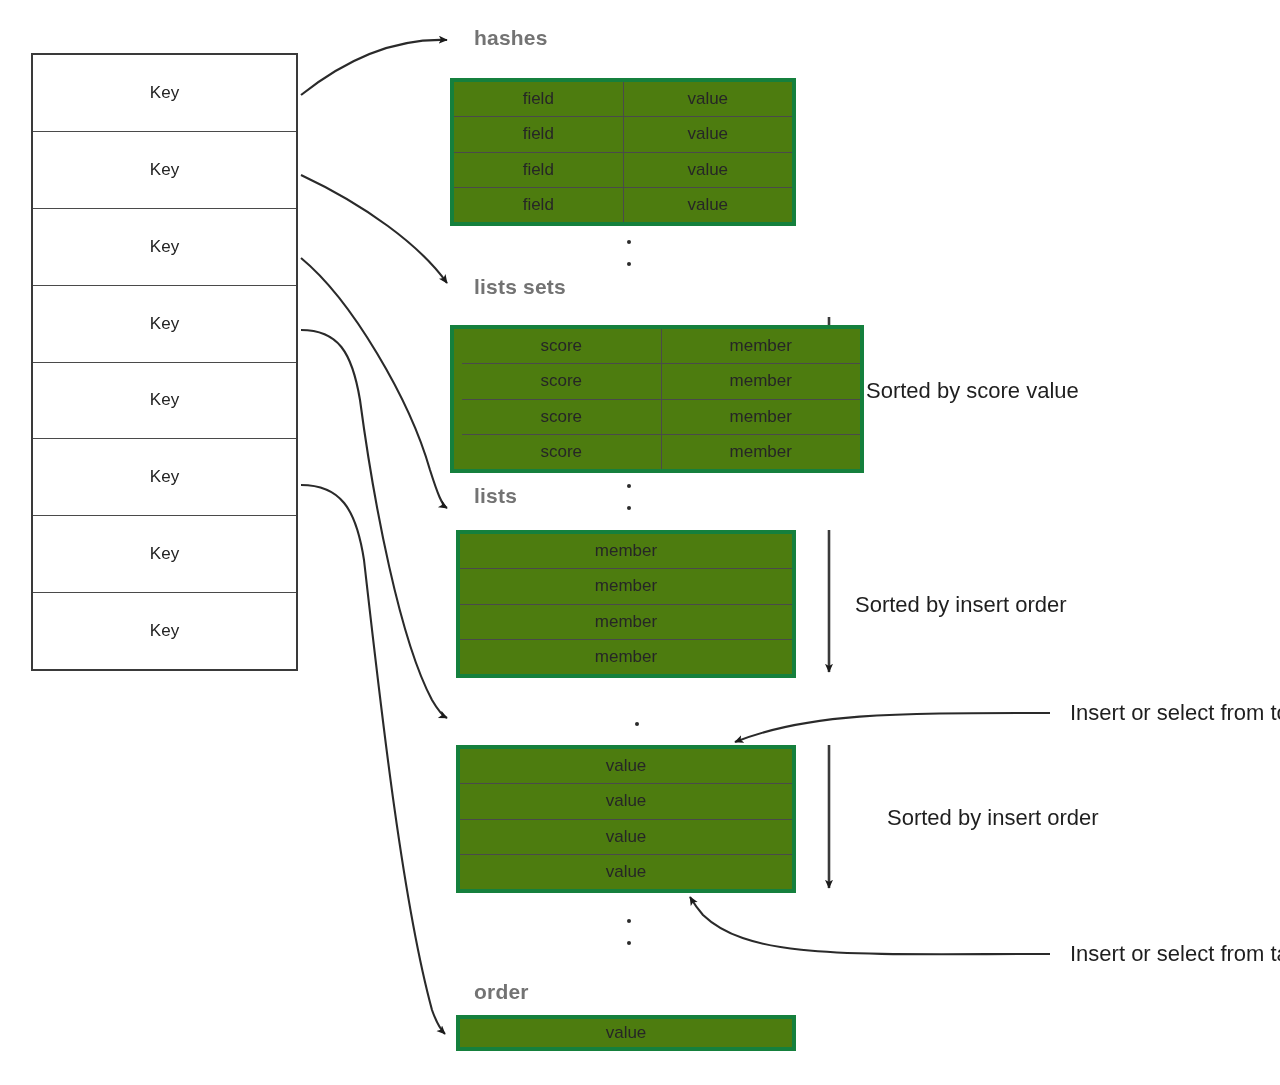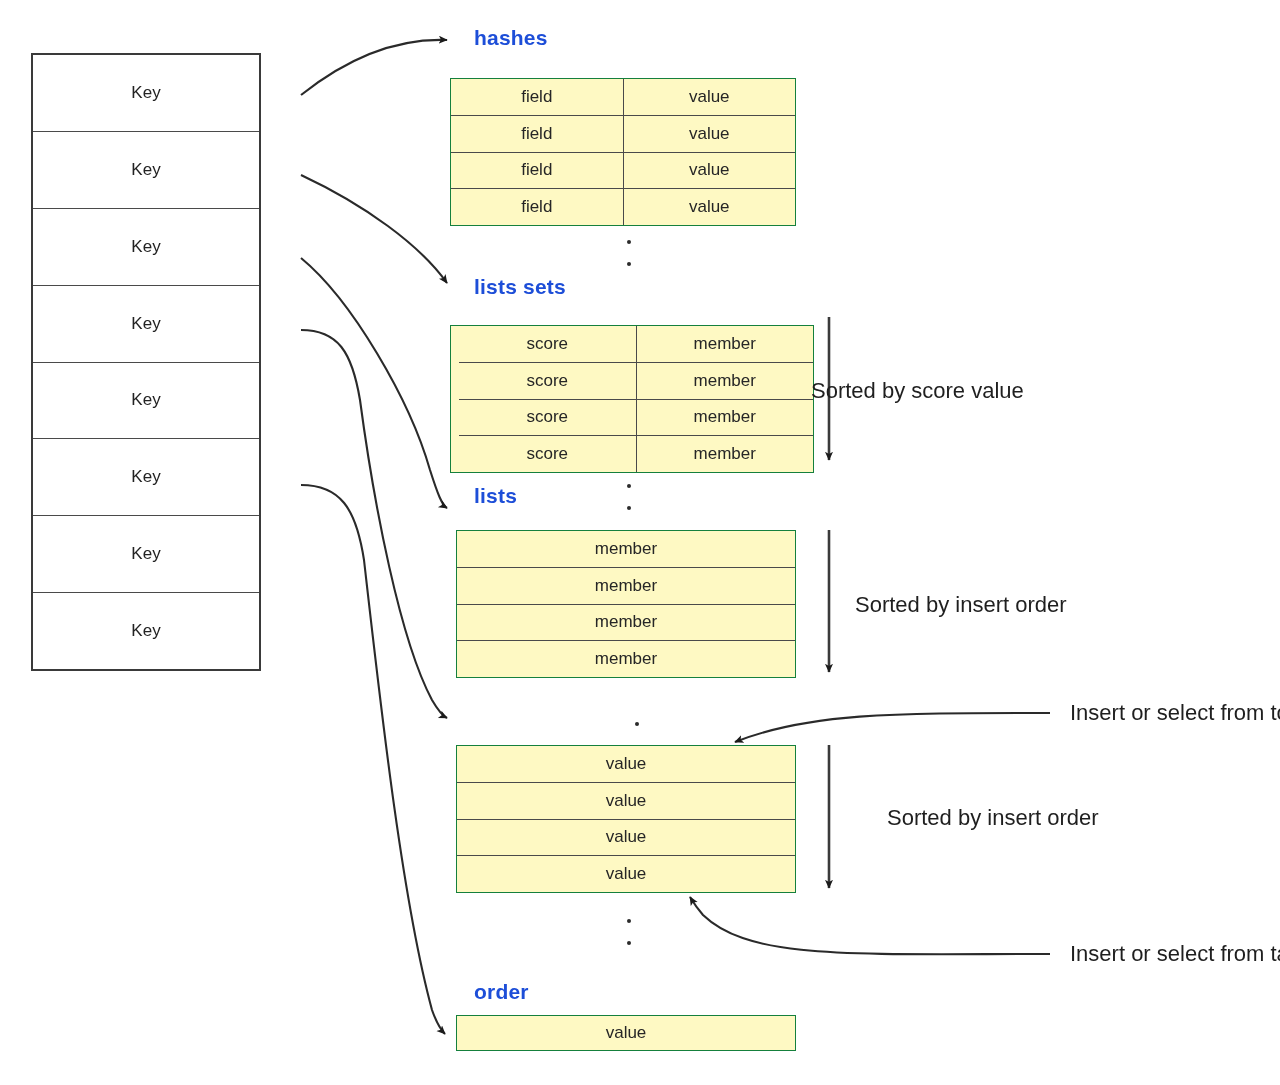--- a/index.html
+++ b/index.html
@@ -26,21 +26,21 @@
     width: 1280px;
     height: 1085px;
     pointer-events: none;
   }
 
   
   .key-column {
     position: absolute;
     left: 31px;
     top: 53px;
-    width: 230px;
+    width: 267px;
     height: 618px;
     border: 2px solid #3a3a3a;
     box-sizing: border-box;
     display: flex;
     flex-direction: column;
     background: #fff;
   }
   .key-cell {
     flex: 1 1 0;
     display: flex;
@@ -52,29 +52,29 @@
     box-sizing: border-box;
     background: #fff;
   }
   .key-cell:last-child { border-bottom: none; }
 
   
   .type-label {
     position: absolute;
     font-size: 21px;
     font-weight: bold;
-    color: #1d4ed8;
+    color: #737373;
     letter-spacing: 0.2px;
     white-space: nowrap;
   }
   .dtable {
     position: absolute;
-    border: 1px solid #15803d;
-    box-sizing: border-box;
-    background: #fef9c3;
+    border: 4px solid #15803d;
+    box-sizing: border-box;
+    background: #4d7c0f;
     display: flex;
     flex-direction: column;
   }
   .drow {
     flex: 1 1 0;
     display: flex;
     border-bottom: 1.6px solid #4a4a4a;
     box-sizing: border-box;
   }
   .drow:last-child { border-bottom: none; }
@@ -182,40 +182,40 @@
     </div>
   </div>
 
   <div class="vdots" style="left:622px; top:240px;">
     <i></i>
       <i></i>
   </div>
 
   <div class="type-label" style="left:474px; top:275px;">lists sets</div>
 
-  <div class="dtable" style="left:450px; top:325px; width:364px; height:148px;padding-left:8px;">
-    <div class="drow">
-      <div class="dcell split-left">score</div>
-      <div class="dcell">member</div>
-    </div>
-    <div class="drow">
-      <div class="dcell split-left">score</div>
-      <div class="dcell">member</div>
-    </div>
-    <div class="drow">
-      <div class="dcell split-left">score</div>
-      <div class="dcell">member</div>
-    </div>
-    <div class="drow">
-      <div class="dcell split-left">score</div>
-      <div class="dcell">member</div>
-    </div>
-  </div>
-
-  <div class="side-note" style="left:811px; top:378px;">Sorted by score value</div>
+  <div class="dtable" style="left:450px; top:325px; width:414px; height:148px;padding-left:8px;">
+    <div class="drow">
+      <div class="dcell split-left">score</div>
+      <div class="dcell">member</div>
+    </div>
+    <div class="drow">
+      <div class="dcell split-left">score</div>
+      <div class="dcell">member</div>
+    </div>
+    <div class="drow">
+      <div class="dcell split-left">score</div>
+      <div class="dcell">member</div>
+    </div>
+    <div class="drow">
+      <div class="dcell split-left">score</div>
+      <div class="dcell">member</div>
+    </div>
+  </div>
+
+  <div class="side-note" style="left:866px; top:378px;">Sorted by score value</div>
 
   <div class="vdots" style="left:622px; top:484px;">
     <i></i>
       <i></i>
   </div>
 
   <div class="type-label" style="left:474px; top:484px;">lists</div>
 
   <div class="dtable" style="left:456px; top:530px; width:340px; height:148px;">
     <div class="drow">

